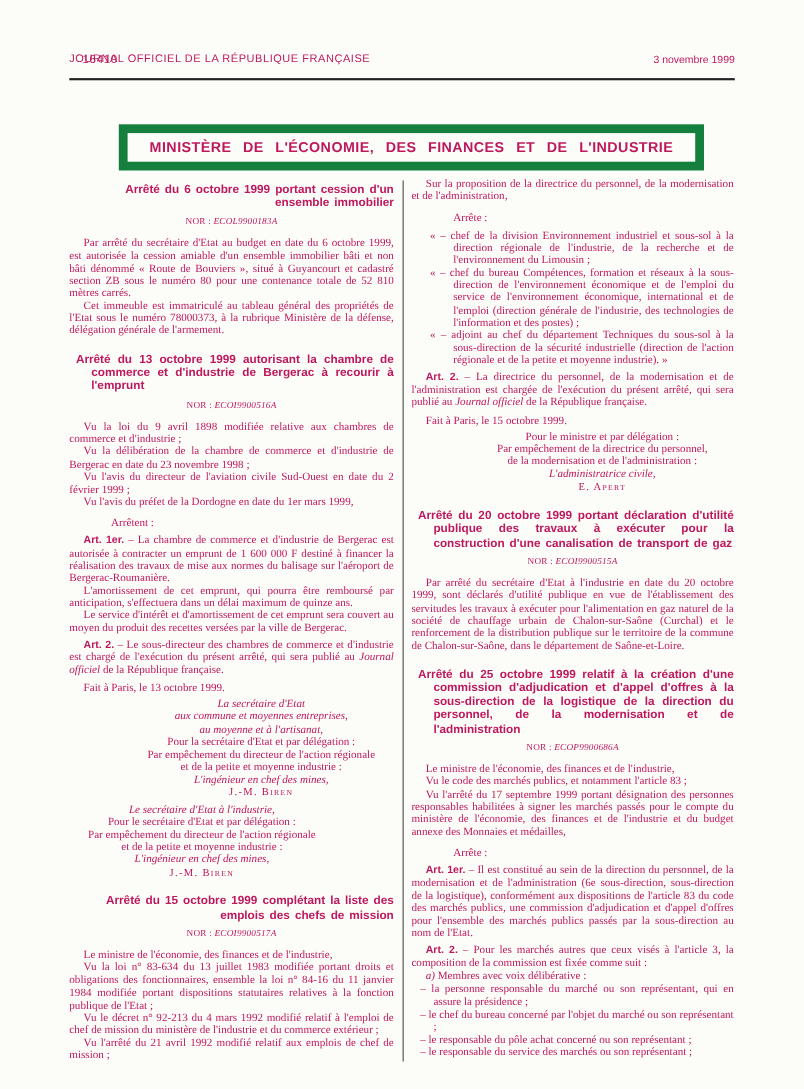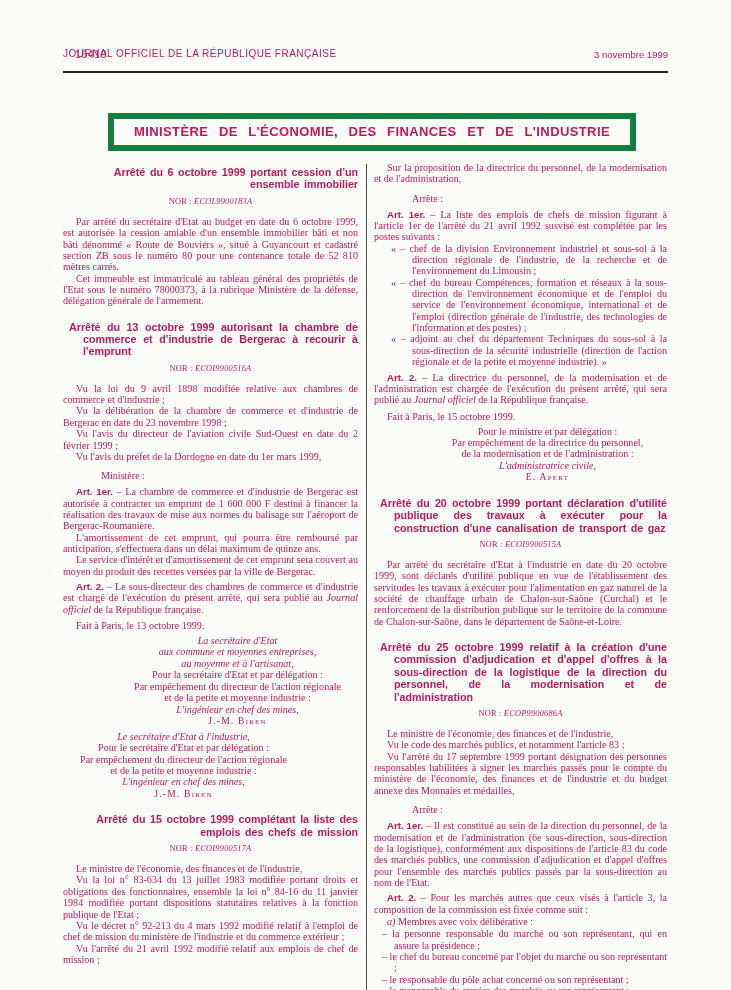--- a/index.html
+++ b/index.html
@@ -9,21 +9,21 @@
     font-family:"Liberation Serif",serif;
   }
   
   .runhead{position:absolute;top:47px;left:63px;width:605px;height:16px;
     font-family:"Liberation Sans",sans-serif;}
   .rh-num{position:absolute;left:12px;top:1px;font-size:10.5px;letter-spacing:.6px;}
   .rh-title{position:absolute;left:0;right:0;text-align:left;top:1px;font-size:10px;letter-spacing:.5px;}
   .rh-date{position:absolute;right:0;top:2px;font-size:9.5px;}
   .headrule{position:absolute;top:71px;left:63px;width:605px;border-top:2px solid #232323;}
   
-  .banner{position:absolute;top:113px;left:108px;width:512px;border:6px solid #15803d;
+  .banner{position:absolute;top:113px;left:108px;width:512px;border:8px solid #15803d;
     background:#fcfcf9;text-align:center;padding:5px 2px 6px;
     font-family:"Liberation Sans",sans-serif;font-weight:bold;font-size:13px;
     letter-spacing:.4px;word-spacing:6.5px;}
   
   .columns{position:absolute;top:162px;left:63px;width:605px;display:flex;align-items:stretch;}
   .col{width:295px;}
   .col.rightcol{width:293px;}
   .vrule{width:1px;background:#4a4a4a;margin:2px 7px 0 8px;}
   
   .sec-title{font-family:"Liberation Sans",sans-serif;font-weight:bold;
@@ -76,21 +76,21 @@
         <p class="body">Cet immeuble est immatriculé au tableau général des propriétés de l'Etat sous le numéro 78000373, à la rubrique Ministère de la défense, délégation générale de l'armement.</p>
       </div>
 
       <div>
         <div class="sec-title hang">Arrêté du 13 octobre 1999 autorisant la chambre de commerce et d'industrie de Bergerac à recourir à l'emprunt</div>
         <div class="nor"><span>NOR : </span><span class="code">ECOI9900516A</span></div>
         <p class="body">Vu la loi du 9 avril 1898 modifiée relative aux chambres de commerce et d'industrie ;</p>
         <p class="body">Vu la délibération de la chambre de commerce et d'industrie de Bergerac en date du 23 novembre 1998 ;</p>
         <p class="body">Vu l'avis du directeur de l'aviation civile Sud-Ouest en date du 2 février 1999 ;</p>
         <p class="body">Vu l'avis du préfet de la Dordogne en date du 1er mars 1999,</p>
-        <div class="arrete">Ministère :</div>
+        <div class="arrete">Arrêtent :</div>
         <p class="body art"><span class="artlbl">Art. 1er.</span><span> – La chambre de commerce et d'industrie de Bergerac est autorisée à contracter un emprunt de 1 600 000 F destiné à financer la réalisation des travaux de mise aux normes du balisage sur l'aéroport de Bergerac-Roumanière.</span></p>
         <p class="body">L'amortissement de cet emprunt, qui pourra être remboursé par anticipation, s'effectuera dans un délai maximum de quinze ans.</p>
         <p class="body">Le service d'intérêt et d'amortissement de cet emprunt sera couvert au moyen du produit des recettes versées par la ville de Bergerac.</p>
         <p class="body art"><span class="artlbl">Art. 2.</span><span> – Le sous-directeur des chambres de commerce et d'industrie est chargé de l'exécution du présent arrêté, qui sera publié au </span><span class="em">Journal officiel</span><span> de la République française.</span></p>
         <div class="fait">Fait à Paris, le 13 octobre 1999.</div>
         <div class="sig offR">
           <div class="line it">La secrétaire d'Etat</div>
           <div class="line it">aux commune et moyennes entreprises,</div>
           <div class="line it">au moyenne et à l'artisanat,</div>
           <div class="line">Pour la secrétaire d'Etat et par délégation :</div>
@@ -120,21 +120,20 @@
 
     </div>
 
     <div class="vrule"></div>
 
     <div class="col rightcol">
 
       <div class="first">
         <p class="body">Sur la proposition de la directrice du personnel, de la modernisation et de l'administration,</p>
         <div class="arrete">Arrête :</div>
-        <p class="body art"><span class="artlbl">Art. 1er.</span><span> – La liste des emplois de chefs de mission figurant à l'article 1er de l'arrêté du 21 avril 1992 susvisé est complétée par les postes suivants :</span></p>
         <p class="qitem">« – chef de la division Environnement industriel et sous-sol à la direction régionale de l'industrie, de la recherche et de l'environnement du Limousin ;</p>
         <p class="qitem">« – chef du bureau Compétences, formation et réseaux à la sous-direction de l'environnement économique et de l'emploi du service de l'environnement économique, international et de l'emploi (direction générale de l'industrie, des technologies de l'information et des postes) ;</p>
         <p class="qitem">« – adjoint au chef du département Techniques du sous-sol à la sous-direction de la sécurité industrielle (direction de l'action régionale et de la petite et moyenne industrie). »</p>
         <p class="body art"><span class="artlbl">Art. 2.</span><span> – La directrice du personnel, de la modernisation et de l'administration est chargée de l'exécution du présent arrêté, qui sera publié au </span><span class="em">Journal officiel</span><span> de la République française.</span></p>
         <div class="fait">Fait à Paris, le 15 octobre 1999.</div>
         <div class="sig offR">
           <div class="line">Pour le ministre et par délégation :</div>
           <div class="line">Par empêchement de la directrice du personnel,</div>
           <div class="line">de la modernisation et de l'administration :</div>
           <div class="line it">L'administratrice civile,</div>

